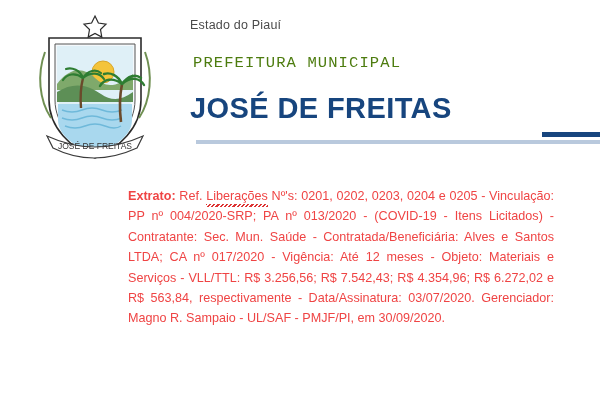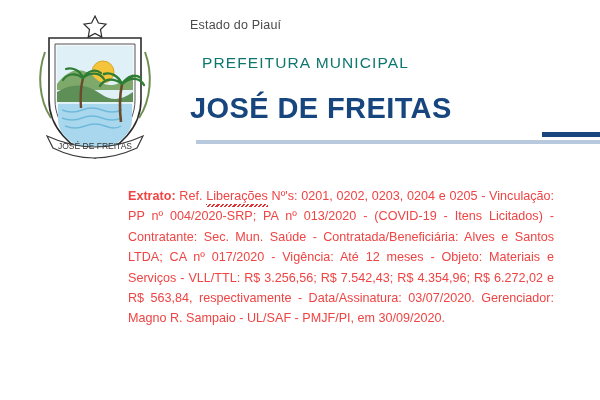--- a/index.html
+++ b/index.html
@@ -46,24 +46,25 @@
   }
   .estado {
     font-size: 12.5px;
     color: #4a4a4a;
     letter-spacing: 0.2px;
     margin: 0 0 22px 0;
     font-family: "Liberation Sans", sans-serif;
   }
   .prefeitura {
     font-size: 15.5px;
-    color: #0f766e;
+    color: #4d7c0f;
     letter-spacing: 1.1px;
-    margin: 0 0 20px 12px;
+    margin: 0 0 20px 3px;
     font-weight: 400;
+    font-family: Liberation Mono, monospace;
   }
   .cityname {
     font-size: 29px;
     font-weight: bold;
     color: #17457e;
     letter-spacing: 0.4px;
     margin: 0;
     white-space: nowrap;
   }
   .rule {

